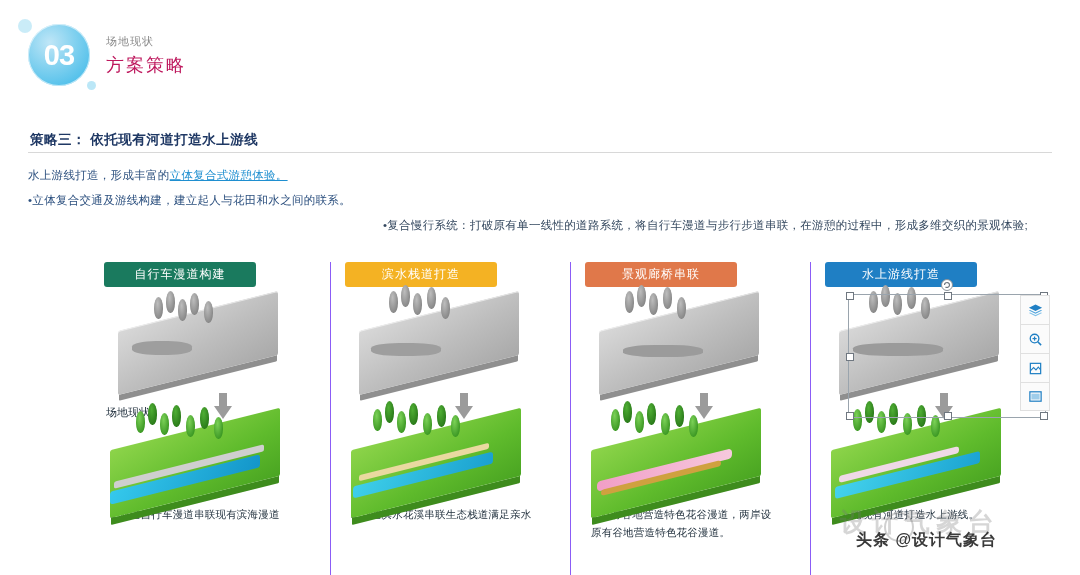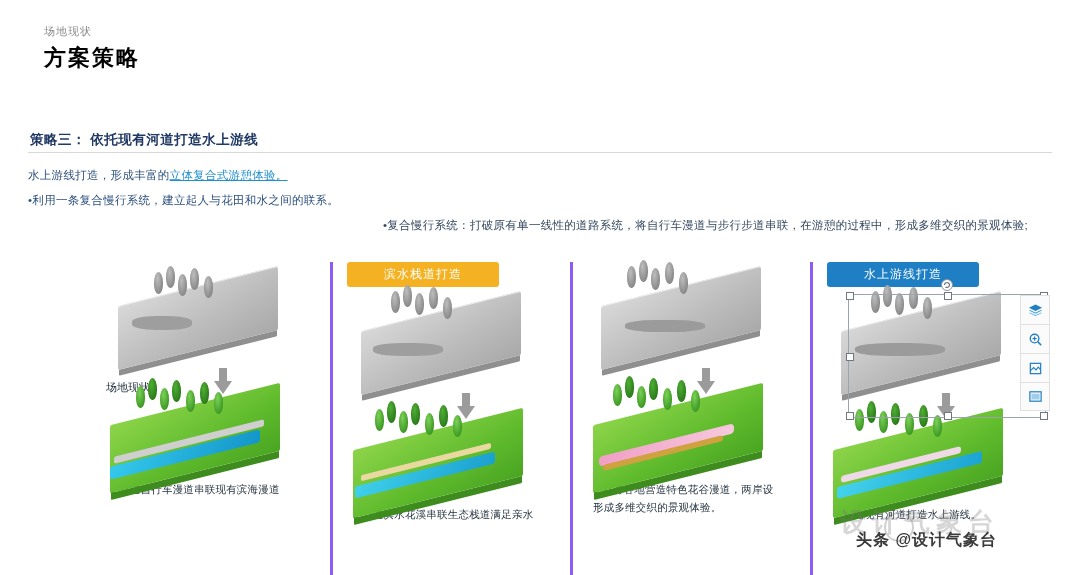--- a/index.html
+++ b/index.html
@@ -36,21 +36,21 @@
   .badge-num{
     font-size:29px;color:#ffffff;font-weight:bold;
     letter-spacing:-1px;
     z-index:2;
   }
   .header-texts{margin-left:16px;}
   .header-sub{
     font-size:11px;color:#8b8b8b;letter-spacing:1px;margin-bottom:4px;
   }
   .header-title{
-    font-size:22px;color:#000000;font-weight:bold;letter-spacing:2px;
+    font-size:18px;color:#be185d;font-weight:normal;letter-spacing:2px;
   }
   
   .section-title{
     position:absolute;left:30px;top:131px;
     font-size:13.5px;font-weight:bold;color:#1f3864;letter-spacing:.5px;
   }
   .rule{
     position:absolute;left:28px;top:152px;width:1024px;height:1px;background:#d8d8d8;
   }
   
@@ -64,21 +64,21 @@
   .cols{
     position:absolute;left:90px;top:262px;
     width:960px;height:313px;
     display:flex;
   }
   .col{
     width:240px;position:relative;
     box-sizing:border-box;
     padding:0 6px;
   }
-  .col + .col{border-left:3px solid #8b5cf6;}
+  .col + .col{border-left:1px solid #8b5cf6;}
   .col-tag{
     width:152px;height:25px;border-radius:3px;
     display:flex;align-items:center;justify-content:center;
     color:#ffffff;font-size:12px;letter-spacing:1px;
     margin:0 auto 0 8px;
   }
   .scene{
     position:relative;width:100%;height:212px;margin-top:6px;
   }
   .caption{
@@ -161,40 +161,44 @@
   .wm-circle{
     position:absolute;left:884px;top:512px;
     width:26px;height:26px;border-radius:50%;
     border:2px solid rgba(120,120,120,.35);
   }
 </style>
 </head>
 <body>
 
 <div class="header">
+  <div class="badge">
+    <span class="badge-num">03</span>
+  </div>
   <div class="header-texts">
     <div class="header-sub">场地现状</div>
     <div class="header-title">方案策略</div>
   </div>
 </div>
 
 <div class="section-title">策略三： 依托现有河道打造水上游线</div>
 <div class="rule"></div>
 
 <div class="bullets">
   <div class="bullet">
     <span>水上游线打造，形成丰富的</span><span class="hl">立体复合式游憩体验。</span>
   </div>
-  <div class="bullet">•利用一条复合慢行系统，建立起人与花田和水之间的联系。</div>
+  <div class="bullet">•立体复合交通及游线构建，建立起人与花田和水之间的联系。</div>
   <div class="bullet dark">•复合慢行系统：打破原有单一线性的道路系统，将自行车漫道与步行步道串联，在游憩的过程中，形成多维交织的景观体验;</div>
 </div>
 
 <div class="cols">
 
   <div class="col">
+    <div class="col-tag" style="background:#1a7a5e">自行车漫道构建</div>
     <div class="scene">
 
       <div class="iso" style="left:22px;top:18px;">
         <div class="grey-block"></div>
         <div class="tree grey" style="left:36px;top:-14px;"></div>
         <div class="tree grey" style="left:48px;top:-20px;"></div>
         <div class="tree grey" style="left:60px;top:-12px;"></div>
         <div class="tree grey" style="left:72px;top:-18px;"></div>
         <div class="tree grey" style="left:86px;top:-10px;"></div>
         <div class="water" style="left:14px;top:30px;width:60px;height:14px;background:#9e9e9e;"></div>
@@ -253,20 +257,21 @@
         <div class="water" style="left:2px;top:40px;width:140px;height:12px;background:linear-gradient(120deg,#3fd0ea,#1aa0cf);transform:skewY(-14deg);border-radius:3px;"></div>
         <div class="path" style="left:8px;top:30px;width:130px;height:6px;background:#e9d9a0;transform:skewY(-14deg);border-radius:2px;"></div>
       </div>
     </div>
     <div class="caption">
       <span>2.营造滨水花溪串联生态栈道满足亲水</span>
     </div>
   </div>
 
   <div class="col">
+    <div class="col-tag" style="background:#e0784a">景观廊桥串联</div>
     <div class="scene">
       <div class="iso" style="left:22px;top:18px;">
         <div class="grey-block"></div>
         <div class="tree grey" style="left:26px;top:-20px;"></div>
         <div class="tree grey" style="left:38px;top:-26px;"></div>
         <div class="tree grey" style="left:50px;top:-18px;"></div>
         <div class="tree grey" style="left:64px;top:-24px;"></div>
         <div class="tree grey" style="left:78px;top:-14px;"></div>
         <div class="water" style="left:24px;top:34px;width:80px;height:12px;background:#9b9b9b;"></div>
       </div>
@@ -282,21 +287,21 @@
         <div class="tree dark" style="left:56px;top:-26px;"></div>
         <div class="tree" style="left:70px;top:-16px;"></div>
         <div class="tree dark" style="left:84px;top:-24px;"></div>
         <div class="tree" style="left:98px;top:-14px;"></div>
         <div class="path" style="left:6px;top:36px;width:135px;height:10px;background:linear-gradient(90deg,#f19ec6,#f6c9dd);transform:skewY(-14deg);border-radius:4px;"></div>
         <div class="path" style="left:10px;top:46px;width:120px;height:6px;background:#cfa13f;transform:skewY(-14deg);border-radius:3px;"></div>
       </div>
     </div>
     <div class="caption">
       <span>3.原有谷地营造特色花谷漫道，两岸设</span>
-      <span class="l2">形成多维交织的景观体验。</span>
+      <span class="l2">原有谷地营造特色花谷漫道。</span>
     </div>
   </div>
 
   <div class="col">
     <div class="col-tag" style="background:#1f7fc4">水上游线打造</div>
     <div class="scene">
       <div class="iso" style="left:22px;top:18px;">
         <div class="grey-block"></div>
         <div class="tree grey" style="left:30px;top:-20px;"></div>
         <div class="tree grey" style="left:42px;top:-26px;"></div>

